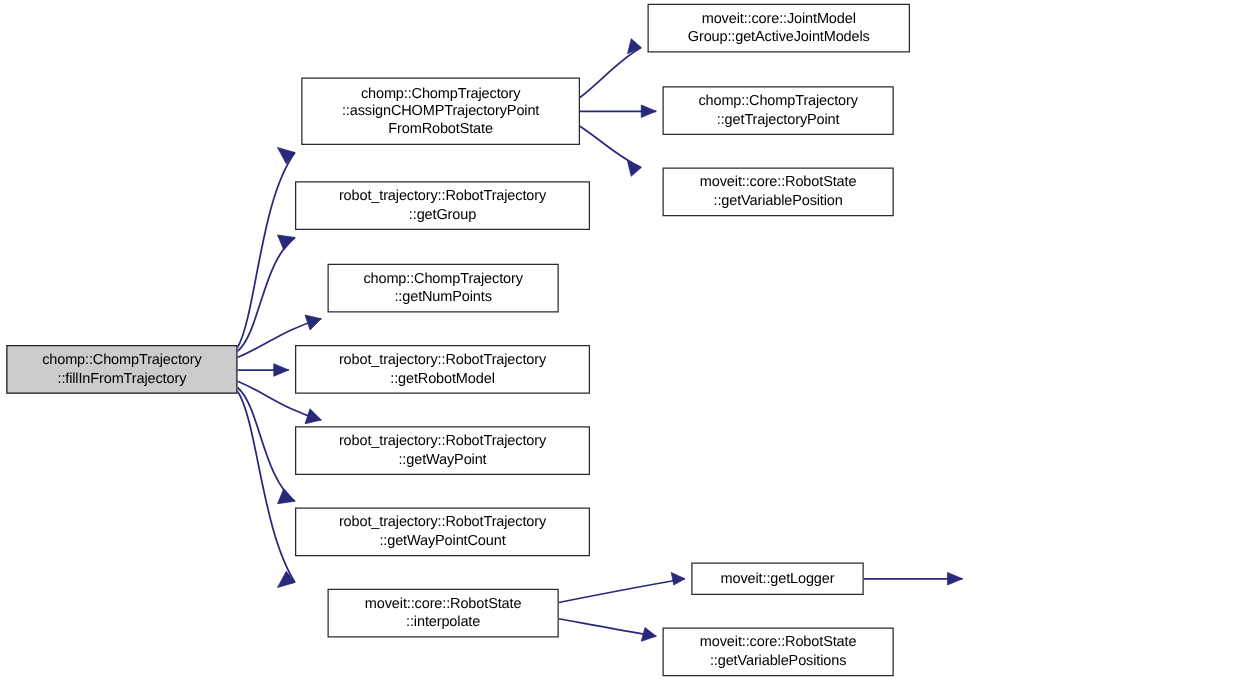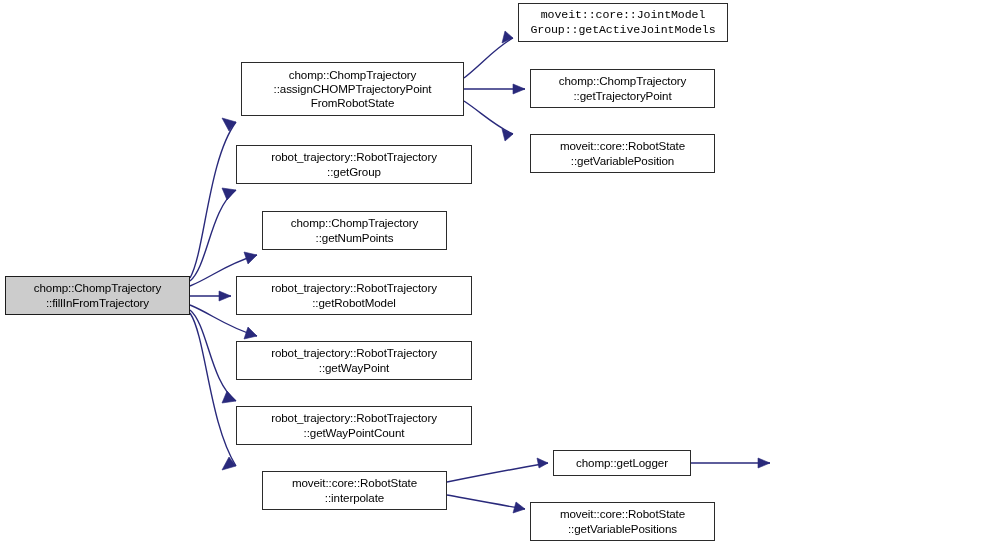--- a/index.html
+++ b/index.html
@@ -126,22 +126,22 @@
     <div class="node-box" style="left: 262px; top: 211px; width: 185px; height: 39px;"><span class="node-label">chomp::ChompTrajectory
 ::getNumPoints</span></div>
     <div class="node-box" style="left: 236px; top: 276px; width: 236px; height: 39px;"><span class="node-label">robot_trajectory::RobotTrajectory
 ::getRobotModel</span></div>
     <div class="node-box" style="left: 236px; top: 341px; width: 236px; height: 39px;"><span class="node-label">robot_trajectory::RobotTrajectory
 ::getWayPoint</span></div>
     <div class="node-box" style="left: 236px; top: 406px; width: 236px; height: 39px;"><span class="node-label">robot_trajectory::RobotTrajectory
 ::getWayPointCount</span></div>
     <div class="node-box" style="left: 262px; top: 471px; width: 185px; height: 39px;"><span class="node-label">moveit::core::RobotState
 ::interpolate</span></div>
-    <div class="node-box" style="left: 518px; top: 3px; width: 210px; height: 39px; font-family: Liberation Mono, monospace;"><span class="node-label">moveit::core::JointModel
+    <div class="node-box" style="left: 518px; top: 3px; width: 210px; height: 39px;"><span class="node-label">moveit::core::JointModel
 Group::getActiveJointModels</span></div>
     <div class="node-box" style="left: 530px; top: 69px; width: 185px; height: 39px;"><span class="node-label">chomp::ChompTrajectory
 ::getTrajectoryPoint</span></div>
     <div class="node-box" style="left: 530px; top: 134px; width: 185px; height: 39px;"><span class="node-label">moveit::core::RobotState
 ::getVariablePosition</span></div>
-    <div class="node-box" style="left: 553px; top: 450px; width: 138px; height: 26px;"><span class="node-label">chomp::getLogger</span></div>
+    <div class="node-box" style="left: 553px; top: 450px; width: 138px; height: 26px;"><span class="node-label">moveit::getLogger</span></div>
     <div class="node-box" style="left: 530px; top: 502px; width: 185px; height: 39px;"><span class="node-label">moveit::core::RobotState
 ::getVariablePositions</span></div>
   </div>
 
 </body></html>

